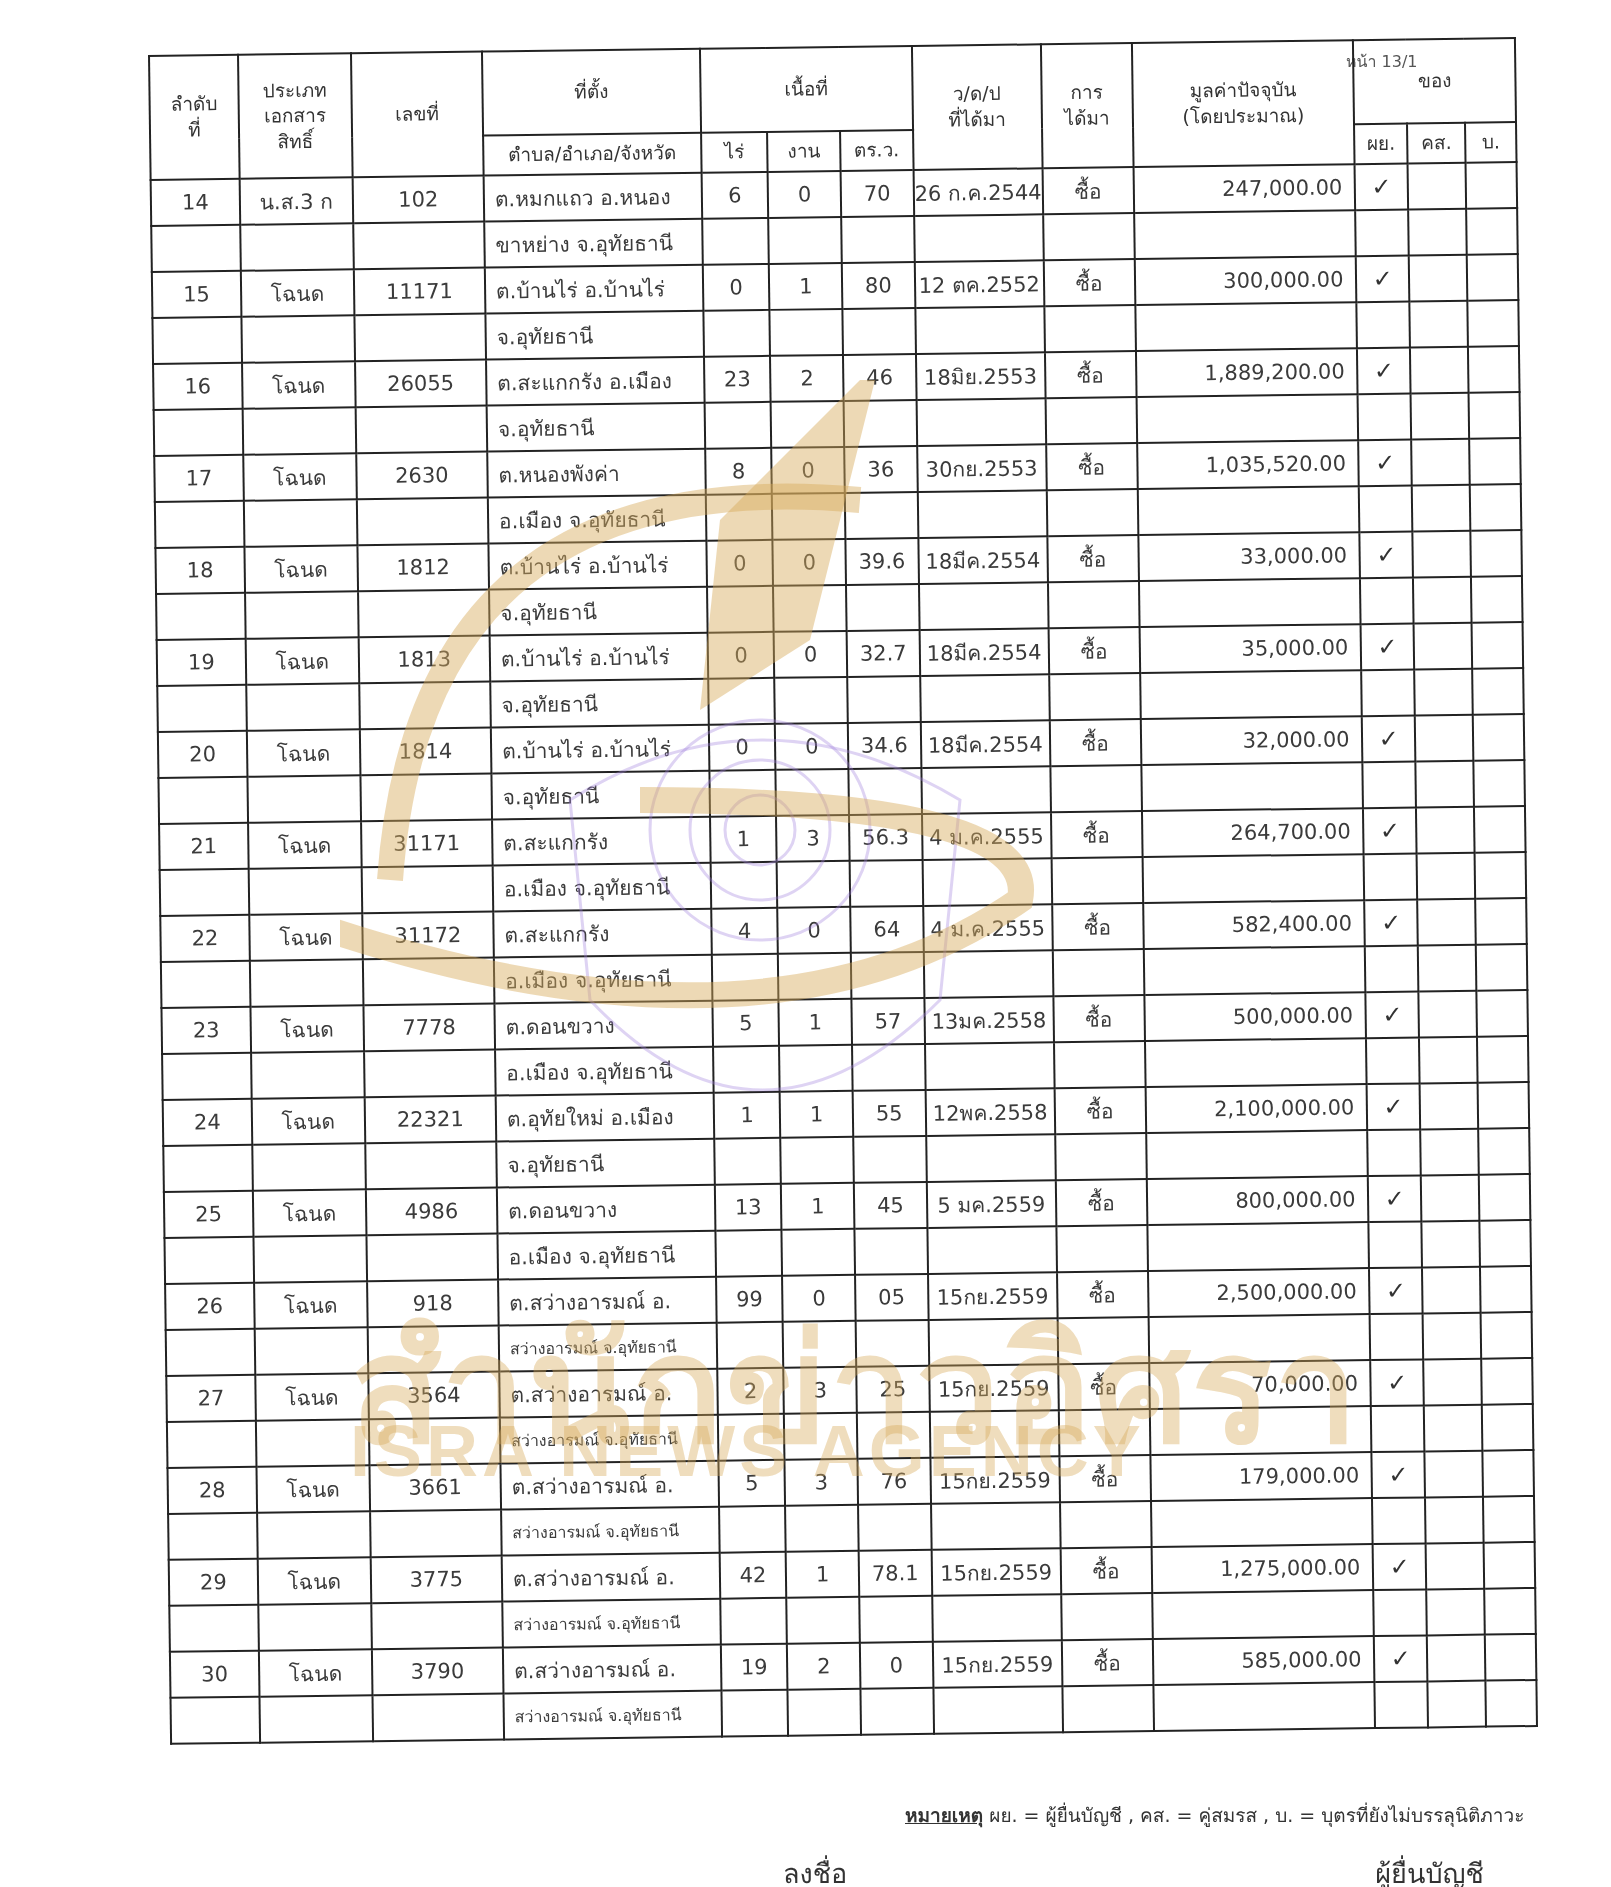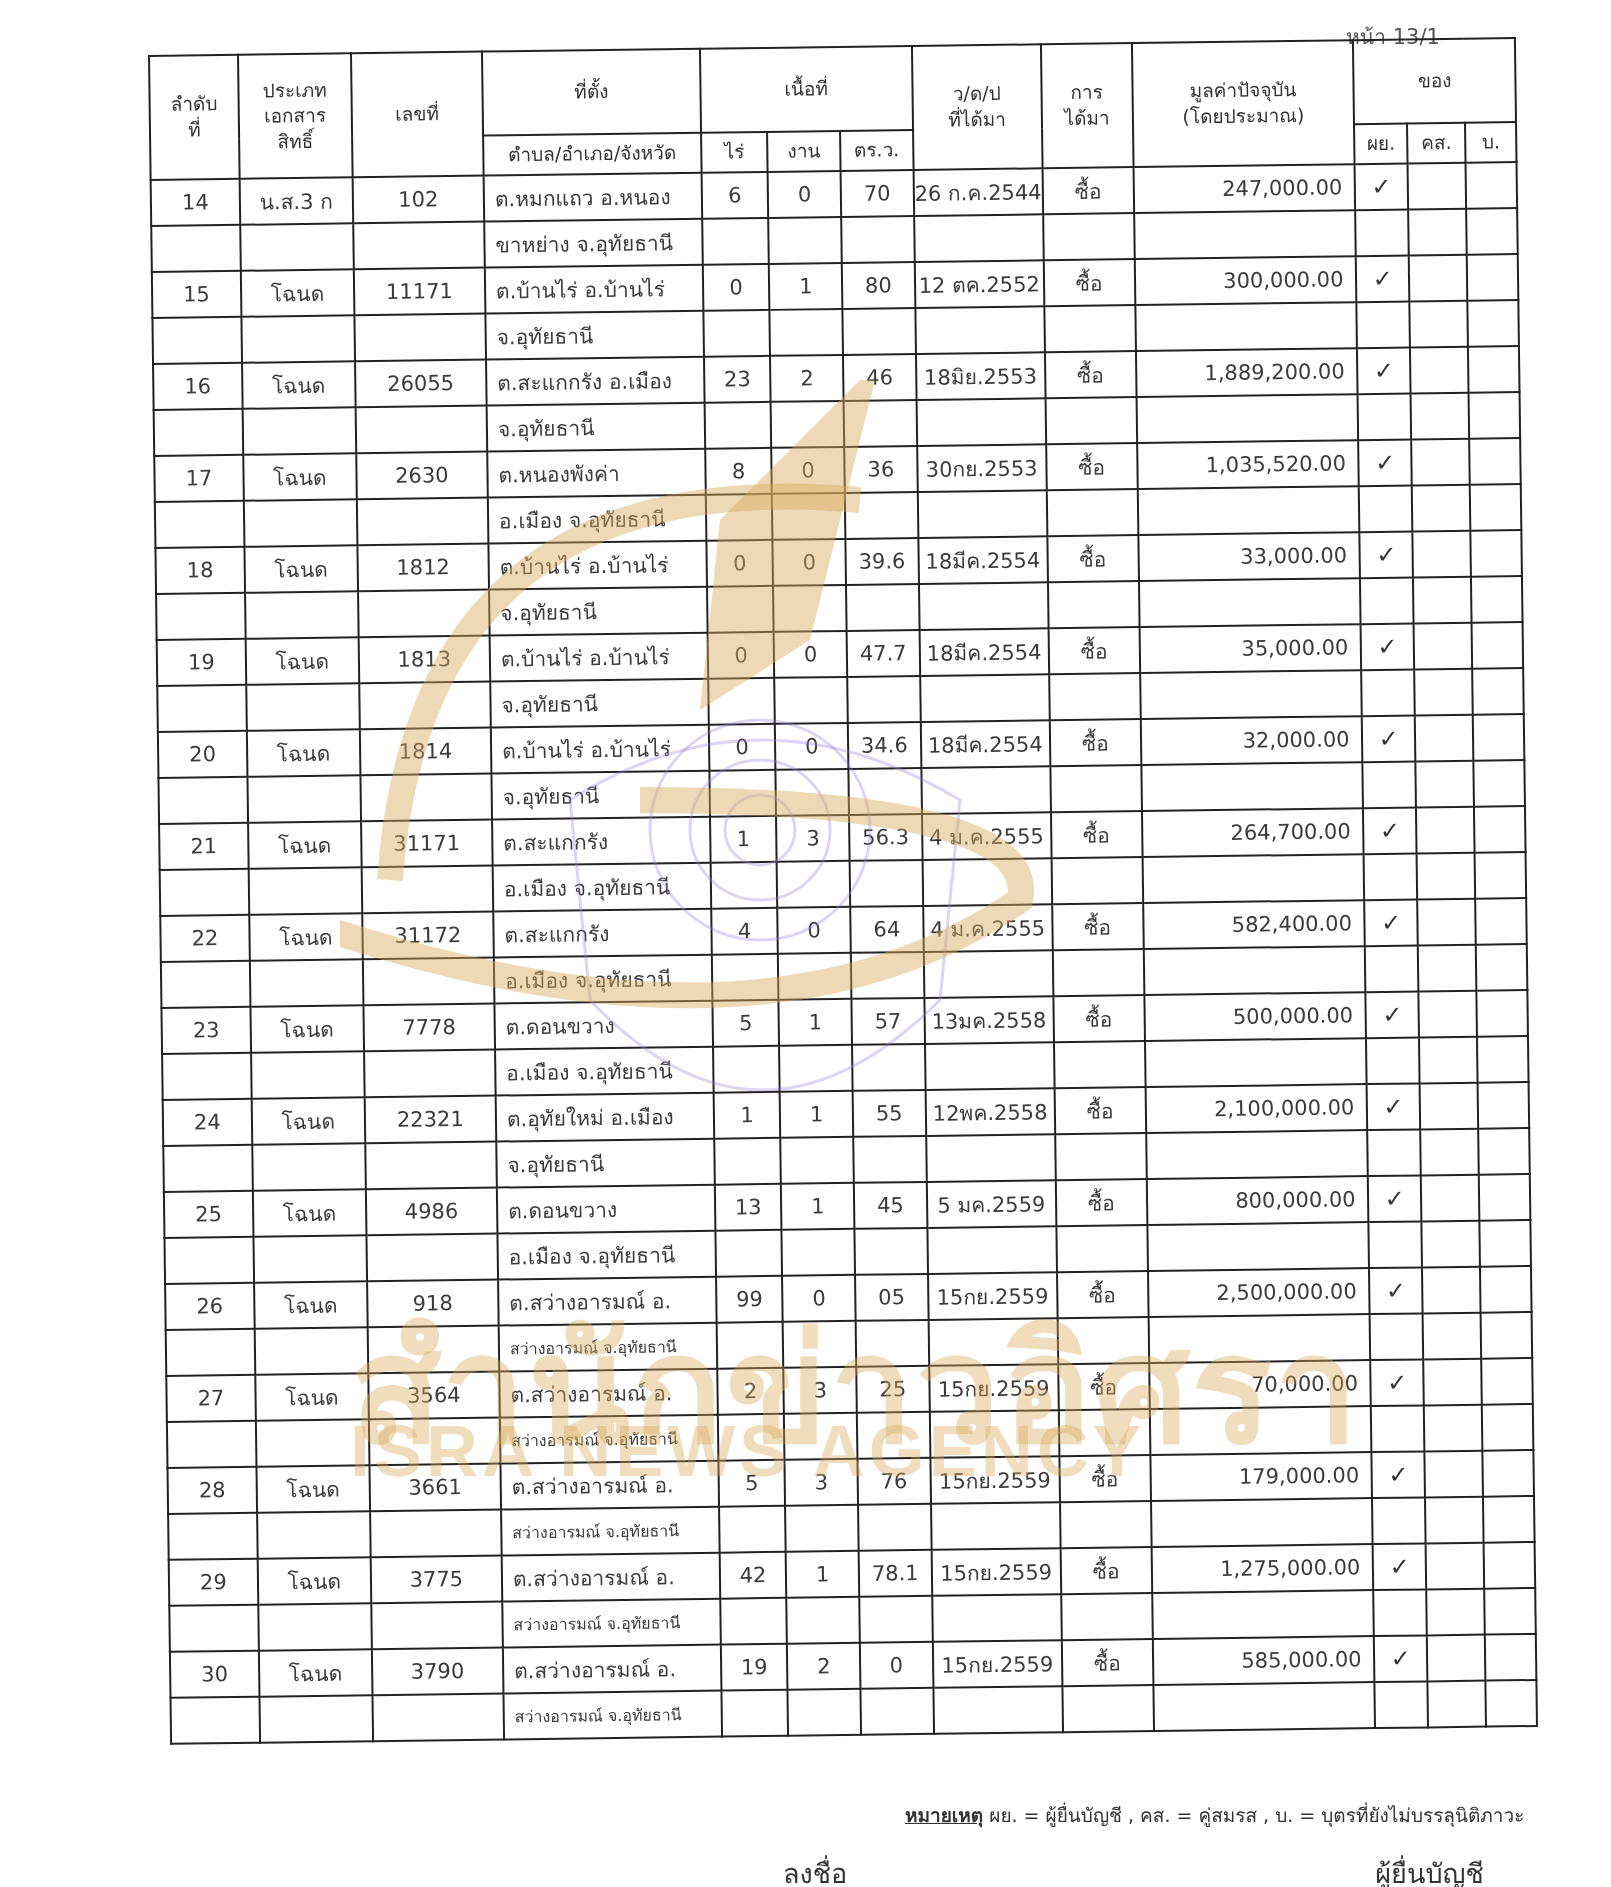--- a/index.html
+++ b/index.html
@@ -1,21 +1,21 @@
 <!DOCTYPE html>
 <html><head>
 <meta charset="utf-8">
 <style>
   html, body { margin:0; padding:0; }
   body {
     width:1611px; height:1887px; background:#ffffff; position:relative; overflow:hidden;
     font-family:"DejaVu Sans", "Liberation Sans", sans-serif; color:#3a3a3a;
   }
   .page-no {
-    position:absolute; left:1346px; top:20px; font-size:21px; color:#555;
+    position:absolute; left:1346px; top:49px; font-size:16px; color:#555;
   }
   .table-wrap {
     position:absolute; left:148px; top:55px; width:1368px;
     transform:rotate(-0.75deg); transform-origin:top left;
   }
   table { border-collapse:collapse; width:100%; table-layout:fixed; }
   th, td {
     border:2px solid #222; font-weight:normal; padding:0; text-align:center;
     font-size:21px; color:#3b3b3b; height:44px; overflow:hidden; white-space:nowrap;
   }
@@ -244,21 +244,21 @@
           <td></td>
           <td></td>
         </tr>
         <tr>
           <td>19</td>
           <td>โฉนด</td>
           <td>1813</td>
           <td class="loc">ต.บ้านไร่ อ.บ้านไร่</td>
           <td>0</td>
           <td>0</td>
-          <td>47.7</td>
+          <td>32.7</td>
           <td>18มีค.2554</td>
           <td>ซื้อ</td>
           <td class="val">35,000.00</td>
           <td class="chk">✓</td>
           <td></td>
           <td></td>
         </tr>
         <tr class="cont">
           <td></td>
           <td></td>

